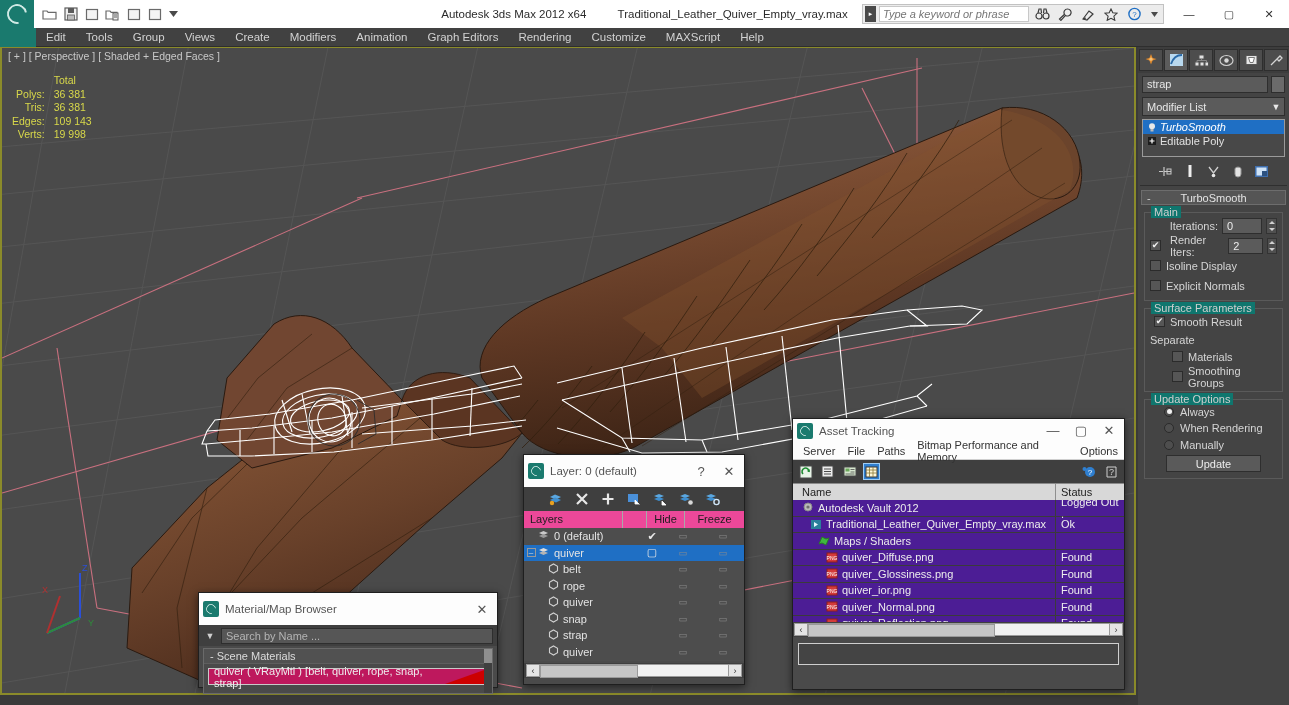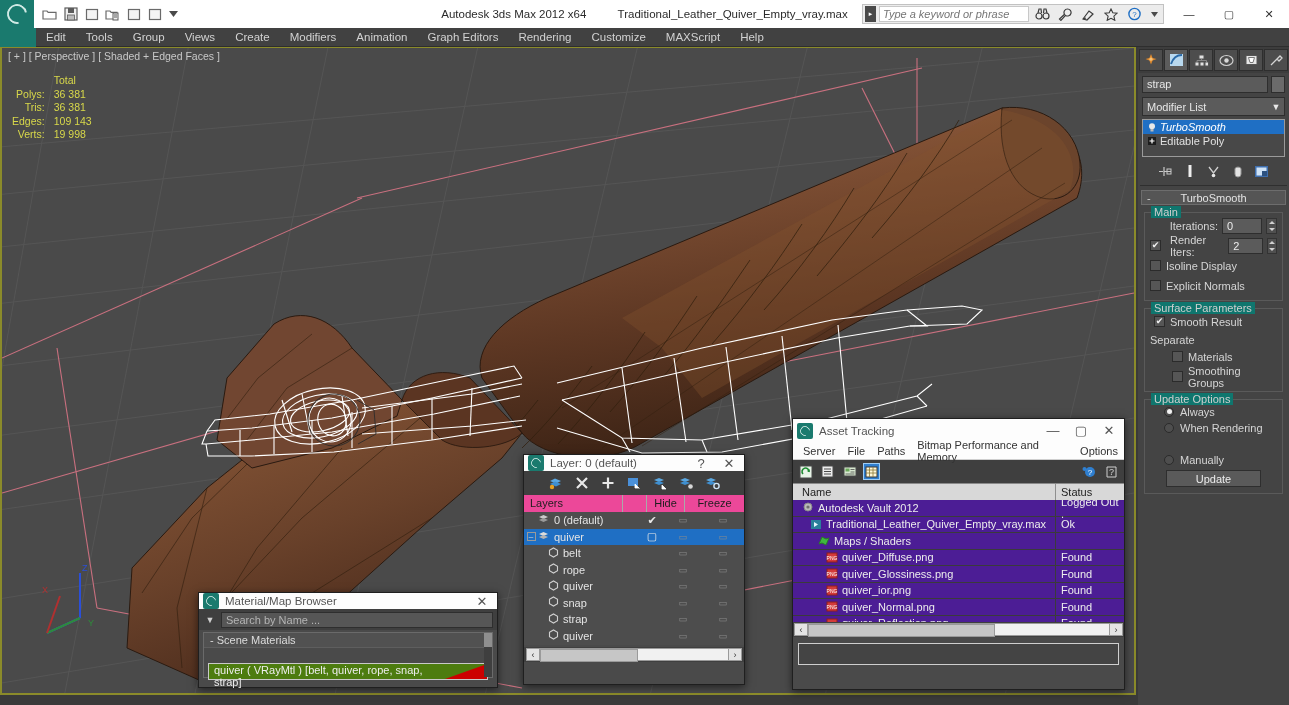--- a/index.html
+++ b/index.html
@@ -162,21 +162,21 @@
   .btn3d {
     height: 17px; background: #5a5a5a; border: 1px solid #2e2e2e;
     display: flex; align-items: center; justify-content: center;
     color: #ececec; font-size: 11px;
   }
 
   
   .dialog { position: absolute; background: #474747; border: 1px solid #1f1f1f;
             box-shadow: 0 2px 8px rgba(0,0,0,.55); }
   .dlg-title {
-    height: 16px; background: #fdfdfd; display: flex; align-items: center;
+    height: 32px; background: #fdfdfd; display: flex; align-items: center;
     padding: 0 4px; color: #3c3c3c; font-size: 11.5px; gap: 6px;
   }
   .dlg-ico { width: 16px; height: 16px; background: #1a7a6e; border-radius: 2px;
      display:flex;align-items:center;justify-content:center; }
   .dlg-ico .sw { width: 10px;height:10px;border-radius:50%;border:1.5px solid #cfe9e4;border-right-color:transparent;transform:rotate(35deg);}
   .dlg-title .t { flex: 1; color: #555; }
   .dlg-btn { width: 22px; text-align: center; color: #555; font-size: 13px; }
 
   
   #assettracking { left: 792px; top: 418px; width: 333px; height: 272px; background: #4a4a4a; }
@@ -230,22 +230,22 @@
 
   
   #matbrowser { left: 198px; top: 592px; width: 300px; height: 96px; background: #4a4a4a; }
   .mb-search { height: 21px; display: flex; align-items: center; gap: 4px; padding: 2px 4px; background: #3f3f3f;}
   .mb-caret { width: 14px; text-align: center; color: #d0d0d0; font-size: 9px; }
   .mb-field { flex: 1; height: 16px; background: #565656; border: 1px solid #2e2e2e;
      color: #b4b4b4; font-size: 11px; padding-left: 4px; line-height: 14px; }
   .mb-body { margin: 2px 4px; border: 1px solid #6a6a6a; background: #4a4a4a; height: 46px; position: relative; }
   .mb-group { height: 15px; background: #515151; color: #dcdcdc; font-size: 11px;
      line-height: 15px; padding-left: 6px; border-bottom: 1px solid #5e5e5e; }
-  .mb-item { margin: 15px 4px; height: 17px; background: #4d7c0f; border: 1px solid #c9c9c9;
-     display: flex; align-items: flex-start; color: #ededed; font-size: 11px; padding-left: 5px; }
+  .mb-item { margin: 4px 4px; height: 17px; background: #be185d; border: 1px solid #c9c9c9;
+     display: flex; align-items: center; color: #ededed; font-size: 11px; padding-left: 5px; }
   .mb-item .sw { margin-left: auto; width: 42px; height: 15px; }
   .mb-vsb { position: absolute; right: 0; top: 0; width: 8px; height: 100%; background: #3f3f3f; }
   .mb-vsb i { display: block; width: 8px; height: 14px; background: #8f8f8f; }
 </style>
 </head>
 <body>
 
 <div id="app">
 
   <div class="titlebar">
@@ -713,21 +713,21 @@
           <span class="lbl">Smoothing Groups</span>
         </div>
       </div>
 
       <div class="group">
         <div class="group-title">Update Options</div>
         <div class="prow" style="padding-left:14px;height:15px;margin-bottom:1px;">
           <span class="rad on"></span>
           <span class="lbl">Always</span>
         </div>
-        <div class="prow" style="padding-left:14px;height:15px;margin-bottom:17px;">
+        <div class="prow" style="padding-left:14px;height:15px;margin-bottom:2px;">
           <span class="rad"></span>
           <span class="lbl">When Rendering</span>
         </div>
         <div class="prow" style="padding-left:14px;height:15px;margin-bottom:3px;">
           <span class="rad"></span>
           <span class="lbl">Manually</span>
         </div>
         <div class="btn3d" style="margin:0 16px;">Update</div>
       </div>
     </div>

